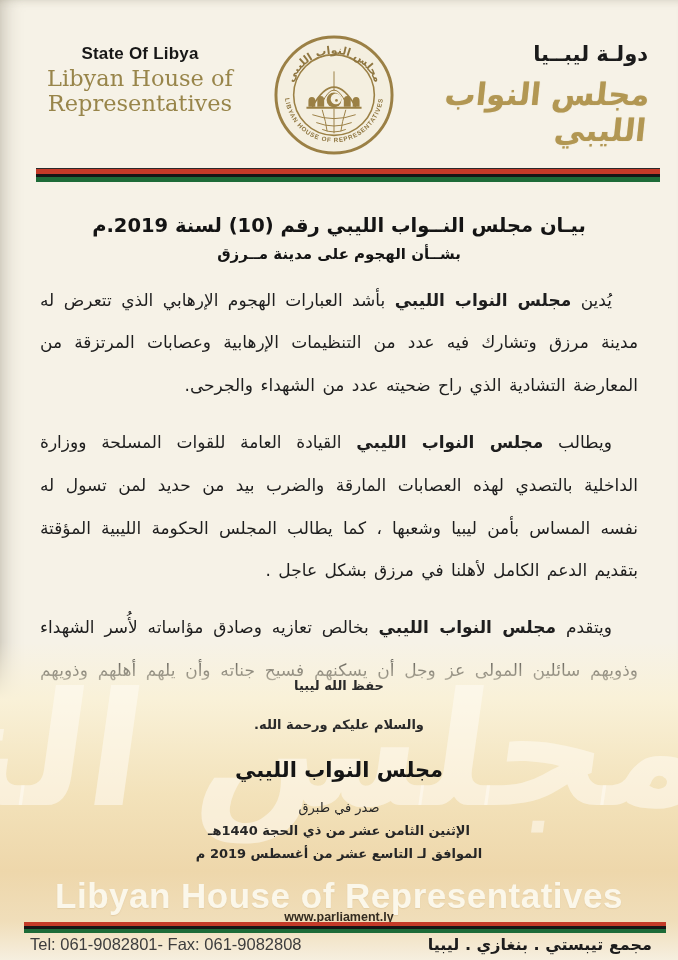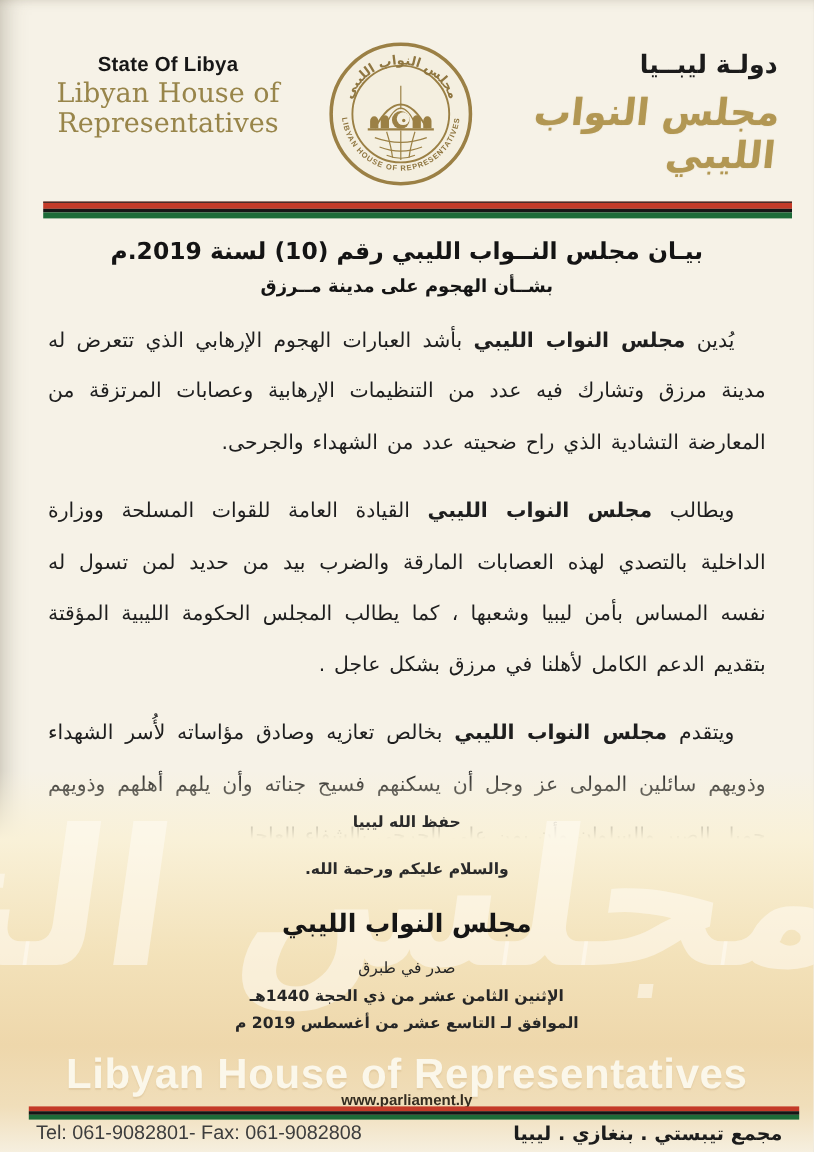--- a/index.html
+++ b/index.html
@@ -43,21 +43,21 @@
     text-shadow: 0 0 1px rgba(178,151,83,0.4);
   }
 
   
   .flag-stripe { margin: 12px 18px 0 36px; }
   .flag-stripe .red   { height: 5px; background: #c43a28; border-top: 1.5px solid #2a2a2a; }
   .flag-stripe .black { height: 2.5px; background: #161616; }
   .flag-stripe .green { height: 5px; background: #1d6b38; }
 
   
-  .title-block { text-align: center; direction: rtl; margin-top: 16px; }
+  .title-block { text-align: center; direction: rtl; margin-top: 32px; }
   .title-line1 { font-size: 19.5px; font-weight: bold; color: #141414; }
   .title-line2 { font-size: 15px; font-weight: bold; color: #141414; margin-top: 8px; }
 
   
   .body-text {
     direction: rtl;
     padding: 16px 40px 0 40px;
     font-size: 17px; color: #1e1e1e;
     text-align: justify;
     word-spacing: 2px;

